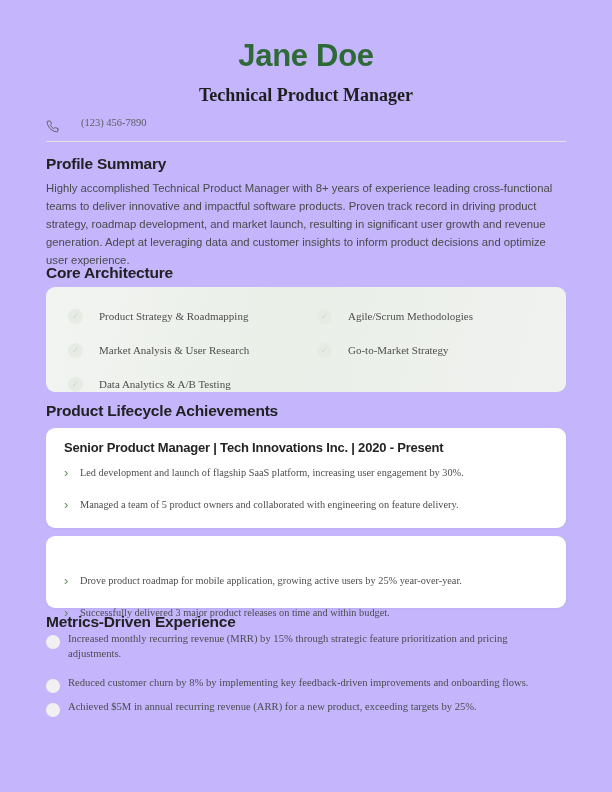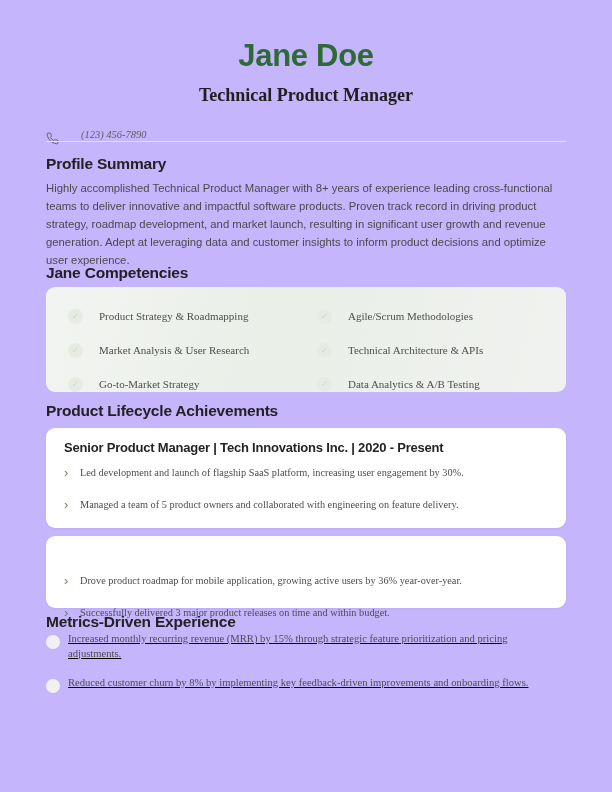--- a/index.html
+++ b/index.html
@@ -24,21 +24,21 @@
     text-align:center;
     font-family:"Liberation Serif", serif;
     font-size:18px; font-weight:bold; color:#1f1f1f;
   }
 
   
   .contact-row {
     position:absolute; top:113px; left:46px; width:520px; height:28px;
   }
   .contact-item { position:absolute; display:flex; align-items:center; }
-  .c1 { left:0;   top:16px;font-style:italic; }
+  .c1 { left:0;   top:4px; }
   .c2 { left:158px; top:6px; }
   .c3 { left:364px; top:2px; }
   .c-ico { color:#5a5a5a; display:flex; align-items:center; justify-content:center; }
   .c-txt {
     font-family:"Liberation Serif", serif;
     font-size:10.5px; color:#5e5e5e; white-space:nowrap;
   }
   .c1 .c-txt { margin-left:22px; margin-bottom:8px; }
   .c2 .c-txt { margin-left:20px; margin-top:4px; }
   .c3 .c-txt { margin-left:20px; margin-bottom:8px; }
@@ -110,21 +110,21 @@
     color:#5e8a5c; font-size:13px; line-height:13px;
     font-family:"Liberation Sans", sans-serif;
   }
   .bl-txt {
     font-family:"Liberation Serif", serif;
     font-size:10.3px; line-height:14px; color:#4d4d4d;
   }
 
   
   .metrics { position:absolute; top:632px; left:46px; width:520px; }
-  .mrow { position:relative; display:flex; align-items:center; margin-bottom:9px;text-decoration:underline; }
+  .mrow { position:relative; display:flex; align-items:center; margin-bottom:9px; }
   .m-dot {
     position:absolute; left:0; top:3px;
     width:14px; height:14px; border-radius:50%;
     background:#f1f1f1;
   }
   .m-txt {
     margin-left:22px; width:490px;
     font-family:"Liberation Serif", serif;
     font-size:10.6px; line-height:14.5px; color:#4d4d4d;
   }
@@ -148,38 +148,34 @@
       <span class="c-txt">(123) 456-7890</span>
     </div>
 
 
   </div>
   <div class="divider"></div>
 
   <div class="sec-h" id="h-profile">Profile Summary</div>
   <div class="summary">Highly accomplished Technical Product Manager with 8+ years of experience leading cross-functional teams to deliver innovative and impactful software products. Proven track record in driving product strategy, roadmap development, and market launch, resulting in significant user growth and revenue generation. Adept at leveraging data and customer insights to inform product decisions and optimize user experience.</div>
 
-  <div class="sec-h" id="h-core">Jane Competencies</div>
+  <div class="sec-h" id="h-core">Core Architecture</div>
   <div class="core-card"></div>
   <div class="core-grid">
     <div class="comp">
       <span class="comp-dot">✓</span>
       <span class="comp-lbl">Product Strategy &amp; Roadmapping</span>
     </div>
     <div class="comp">
       <span class="comp-dot">✓</span>
       <span class="comp-lbl">Agile/Scrum Methodologies</span>
     </div>
     <div class="comp">
       <span class="comp-dot">✓</span>
       <span class="comp-lbl">Market Analysis &amp; User Research</span>
-    </div>
-    <div class="comp">
-      <span class="comp-dot">✓</span>
-      <span class="comp-lbl">Technical Architecture &amp; APIs</span>
     </div>
     <div class="comp">
       <span class="comp-dot">✓</span>
       <span class="comp-lbl">Go-to-Market Strategy</span>
     </div>
     <div class="comp">
       <span class="comp-dot">✓</span>
       <span class="comp-lbl">Data Analytics &amp; A/B Testing</span>
     </div>
   </div>
@@ -197,34 +193,38 @@
         <span class="bl-chev">›</span>
         <span class="bl-txt">Managed a team of 5 product owners and collaborated with engineering on feature delivery.</span>
       </div>
     </div>
   </div>
 
   <div class="exp-card" id="exp-1">
     <div class="exp-bullets">
       <div class="bl">
         <span class="bl-chev">›</span>
-        <span class="bl-txt">Drove product roadmap for mobile application, growing active users by 36% year-over-year.</span>
+        <span class="bl-txt">Drove product roadmap for mobile application, growing active users by 25% year-over-year.</span>
       </div>
       <div class="bl">
         <span class="bl-chev">›</span>
         <span class="bl-txt">Successfully delivered 3 major product releases on time and within budget.</span>
       </div>
     </div>
   </div>
 
   <div class="sec-h" id="h-metrics">Metrics-Driven Experience</div>
   <div class="metrics">
     <div class="mrow">
       <span class="m-dot"></span>
       <span class="m-txt">Increased monthly recurring revenue (MRR) by 15% through strategic feature prioritization and pricing adjustments.</span>
     </div>
     <div class="mrow" style="margin-top:15px;">
       <span class="m-dot"></span>
       <span class="m-txt">Reduced customer churn by 8% by implementing key feedback-driven improvements and onboarding flows.</span>
     </div>
+    <div class="mrow">
+      <span class="m-dot"></span>
+      <span class="m-txt">Achieved $5M in annual recurring revenue (ARR) for a new product, exceeding targets by 25%.</span>
+    </div>
   </div>
 
 </div>
 
 </body></html>

